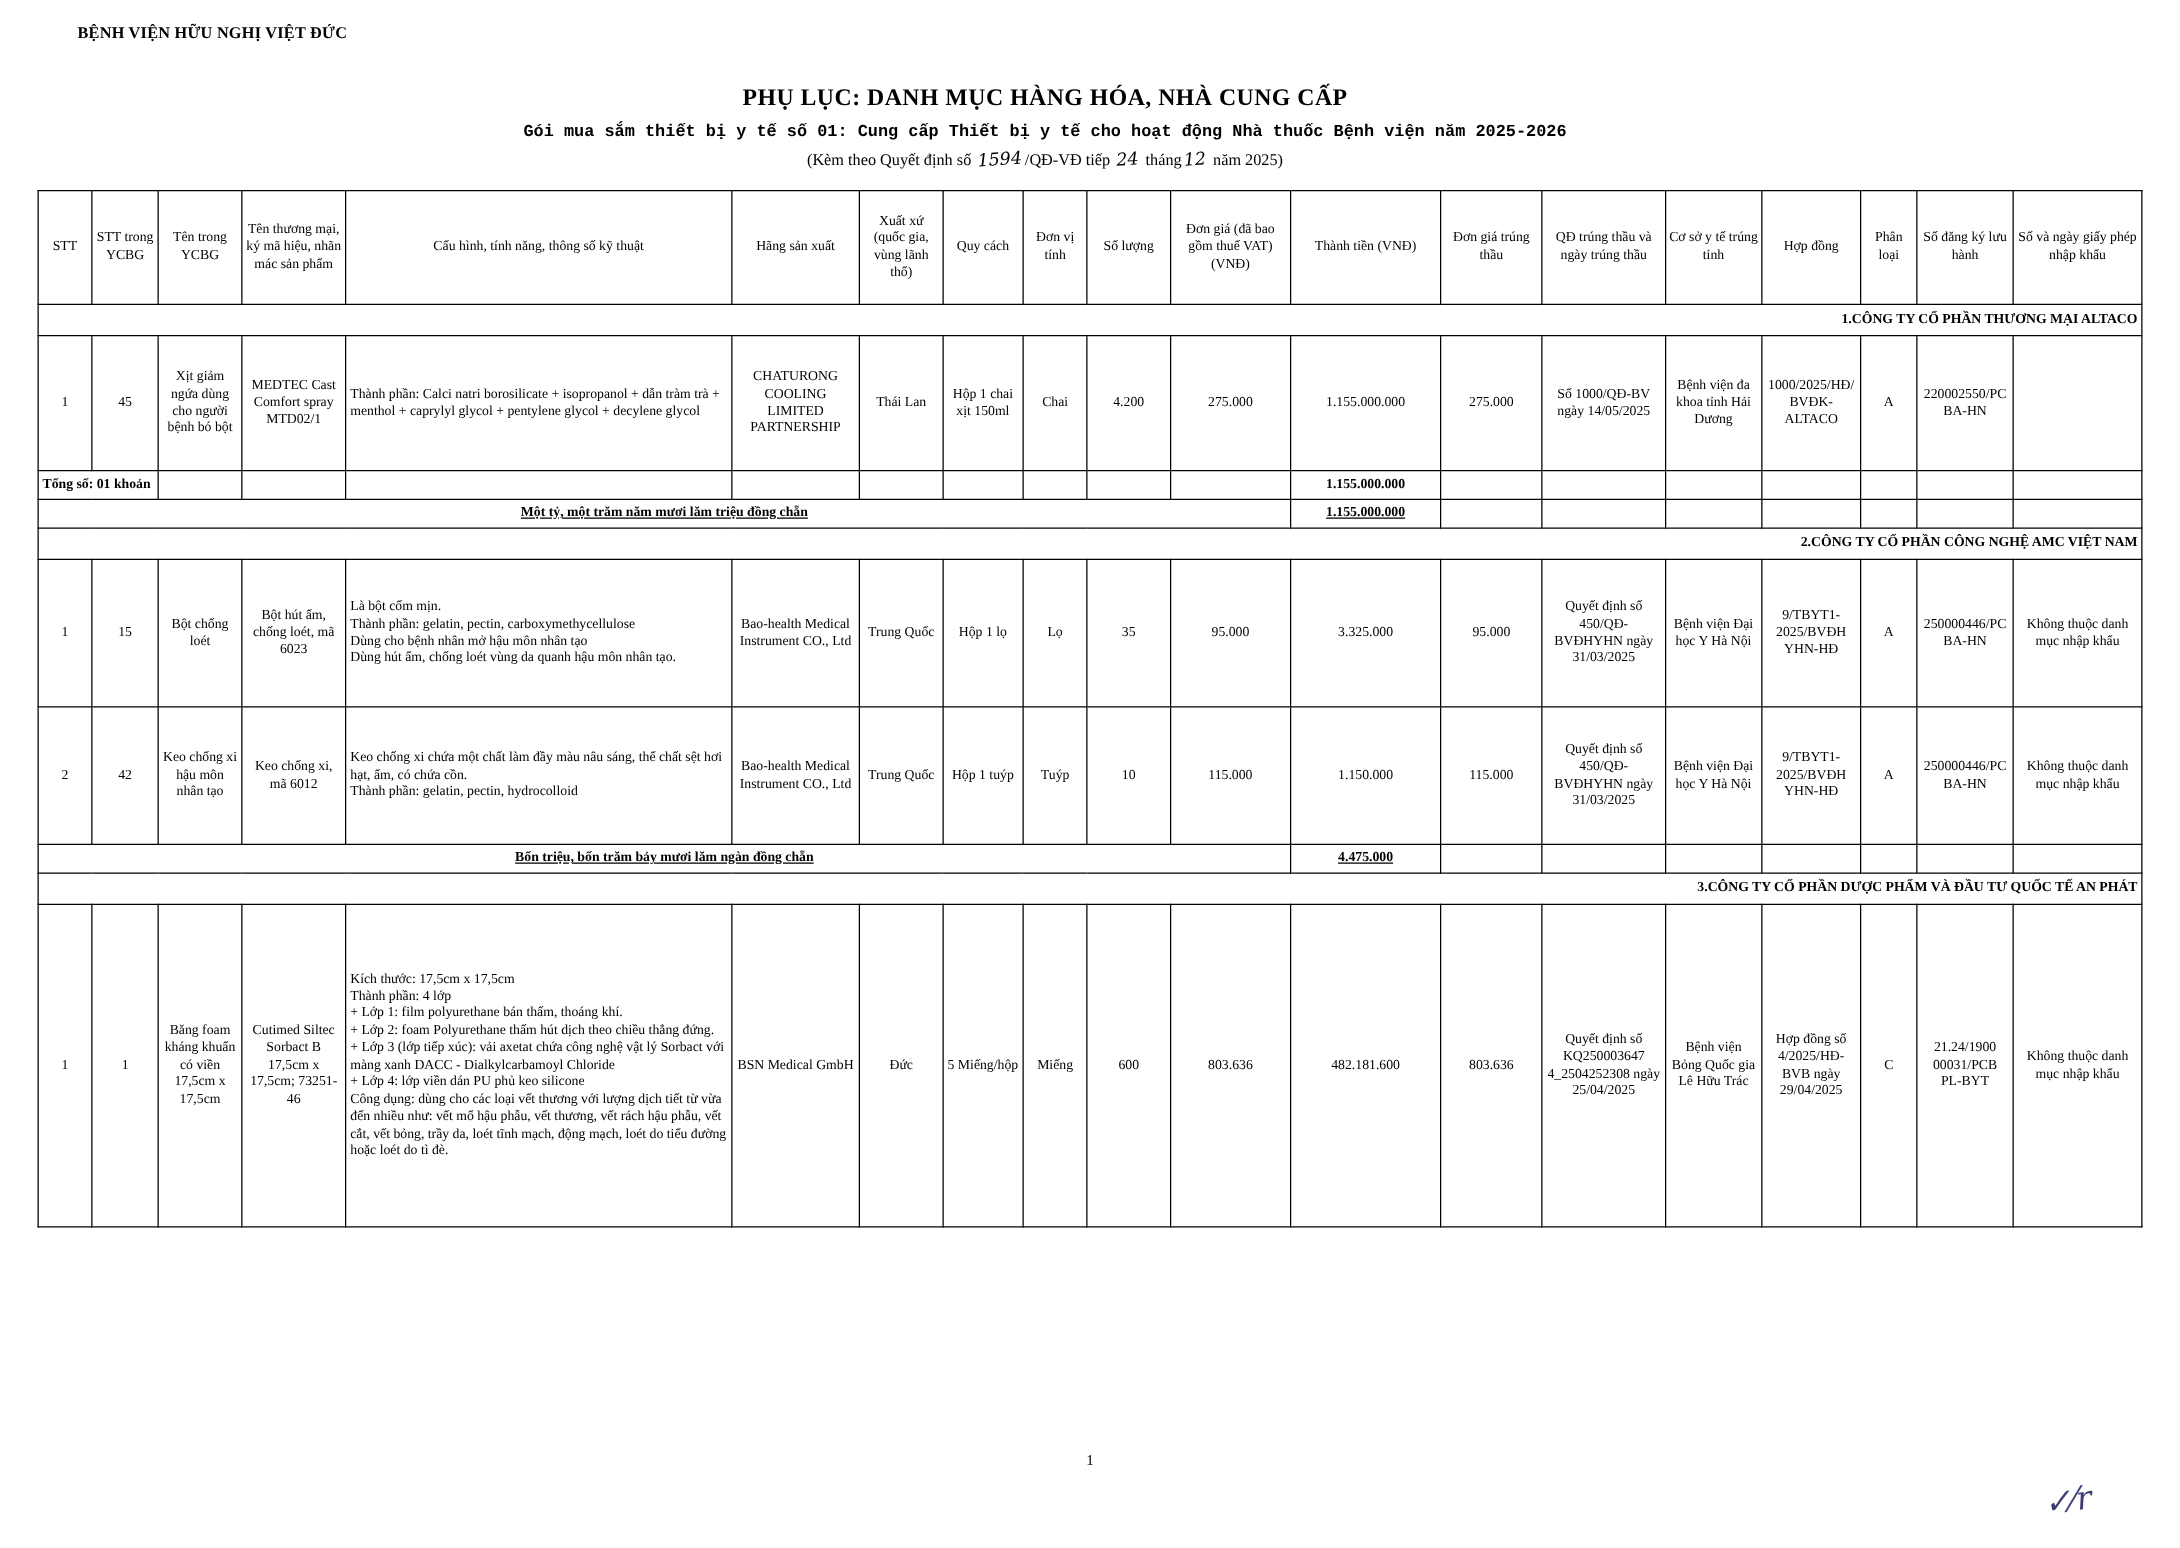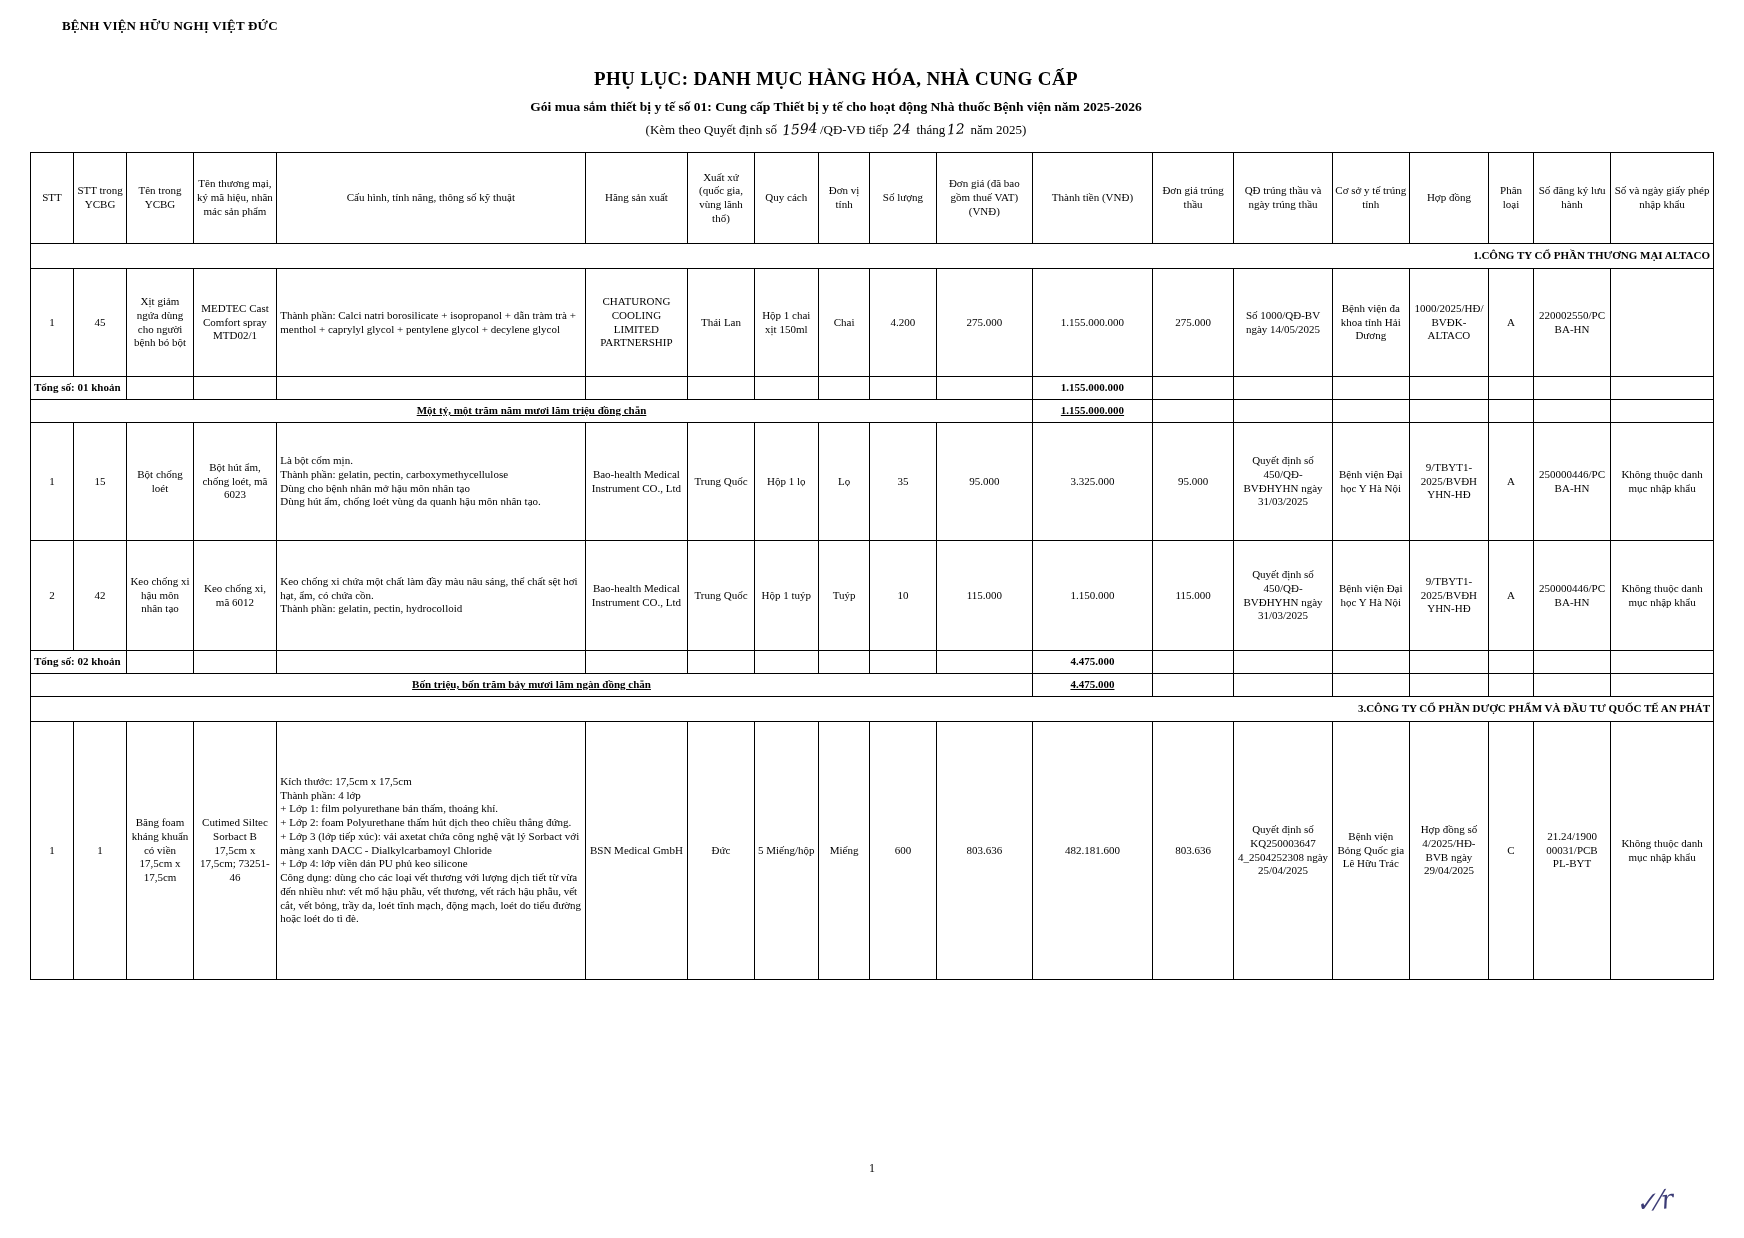--- a/index.html
+++ b/index.html
@@ -47,20 +47,21 @@
   }
   .doc-title {
     font-size: 19px;
     font-weight: bold;
     letter-spacing: 0.4px;
   }
   .doc-subtitle {
     font-size: 13.5px;
     font-weight: bold;
     margin-top: 9px;
+    font-family: Liberation Mono, monospace;
   }
   .doc-decision {
     font-size: 13px;
     margin-top: 6px;
   }
   .hand {
     font-family: "DejaVu Serif", serif;
     font-style: italic;
     font-size: 14px;
     display: inline-block;
@@ -257,20 +258,23 @@
         <td class="c-center">1.155.000.000</td>
         <td></td>
           <td></td>
           <td></td>
           <td></td>
           <td></td>
           <td></td>
           <td></td>
       </tr>
 
+      <tr class="group-row">
+        <td colspan="19">2.CÔNG TY CỔ PHẦN CÔNG NGHỆ AMC VIỆT NAM</td>
+      </tr>
       <tr style="height:118px">
         <td class="c-center">1</td>
         <td class="c-center">15</td>
         <td class="c-center">Bột chống loét</td>
         <td class="c-center">Bột hút ẩm, chống loét, mã 6023</td>
         <td class="desc" style="white-space:pre-line">Là bột cốm mịn.
 Thành phần: gelatin, pectin, carboxymethycellulose
 Dùng cho bệnh nhân mở hậu môn nhân tạo
 Dùng hút ẩm, chống loét vùng da quanh hậu môn nhân tạo.</td>
         <td class="c-center">Bao-health Medical Instrument CO., Ltd</td>
@@ -302,40 +306,20 @@
         <td class="c-center">10</td>
         <td class="c-center">115.000</td>
         <td class="c-center">1.150.000</td>
         <td class="c-center">115.000</td>
         <td class="c-center">Quyết định số 450/QĐ-BVĐHYHN ngày 31/03/2025</td>
         <td class="c-center">Bệnh viện Đại học Y Hà Nội</td>
         <td class="c-center">9/TBYT1-2025/BVĐH YHN-HĐ</td>
         <td class="c-center">A</td>
         <td class="c-center">250000446/PCBA-HN</td>
         <td class="c-center">Không thuộc danh mục nhập khẩu</td>
-      </tr>
-      <tr class="total-label">
-        <td colspan="2" class="c-left">Tổng số: 02 khoản</td>
-        <td></td>
-          <td></td>
-          <td></td>
-          <td></td>
-          <td></td>
-          <td></td>
-          <td></td>
-          <td></td>
-          <td></td>
-        <td class="c-center">4.475.000</td>
-        <td></td>
-          <td></td>
-          <td></td>
-          <td></td>
-          <td></td>
-          <td></td>
-          <td></td>
       </tr>
       <tr class="total-words">
         <td colspan="11">Bốn triệu, bốn trăm bảy mươi lăm ngàn đồng chẵn</td>
         <td class="c-center">4.475.000</td>
         <td></td>
           <td></td>
           <td></td>
           <td></td>
           <td></td>
           <td></td>

